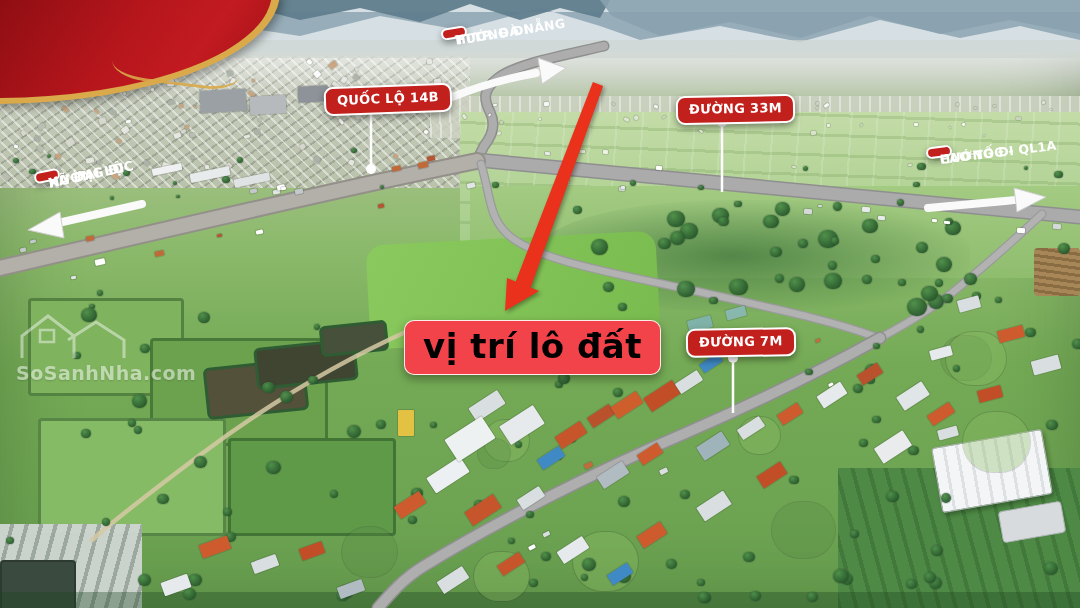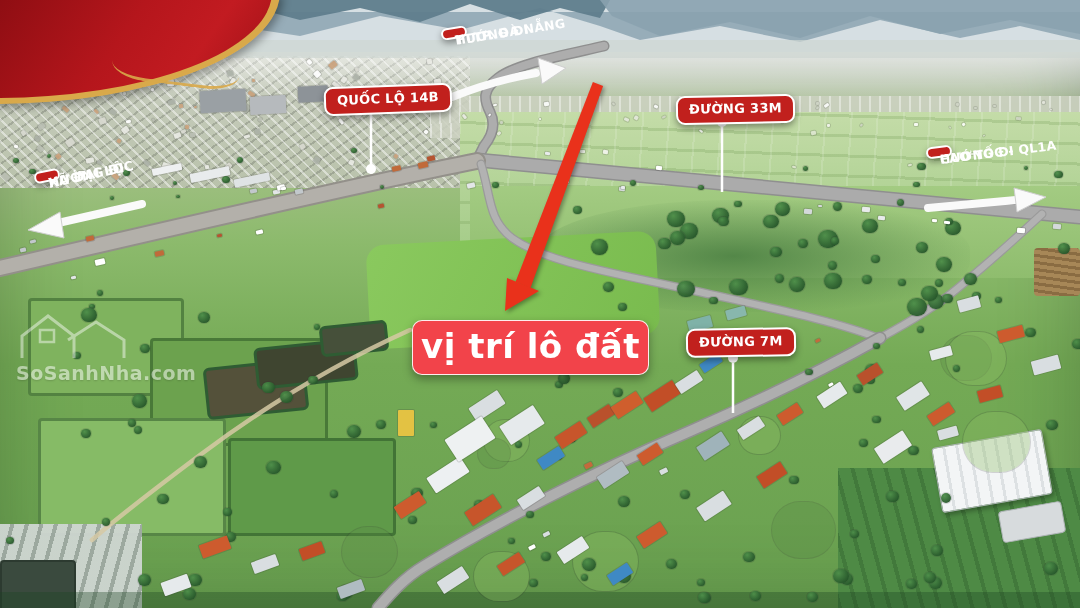--- a/index.html
+++ b/index.html
@@ -53,23 +53,23 @@
   .net{left:0;top:560px;width:72px;height:48px;background:#3a4a3e;border:2px solid #2c3a30;}
   .tilled{left:1034px;top:248px;width:46px;height:48px;
     background:repeating-linear-gradient(8deg,#a78757 0 4px,#8a6c42 4px 7px);}
   .bottomstrip{left:0;top:592px;width:1080px;height:16px;background:rgba(30,70,35,.35);border-radius:0;}
   svg{left:0;top:0;}
   
   .rlabel{background:var(--label_red,#c1201d);color:#fff;font-weight:bold;border:2px solid #fff;
     border-radius:9px;text-align:center;line-height:1.3;white-space:nowrap;z-index:10;
     box-shadow:0 3px 7px rgba(0,0,0,.4);padding:4px 11px;letter-spacing:.3px;}
   .rlabel span{position:static;display:block;}
-  .plotlabel{background:var(--plot_red,#f2434a);color:#ffffff;font-weight:bold;z-index:10;
-    border:1.5px solid rgba(255,255,255,.9);border-radius:10px;padding:5px 8px 8px;
-    font-size:34px;letter-spacing:.5px;white-space:nowrap;box-shadow:0 4px 10px rgba(0,0,0,.35);margin-left:8px;}
+  .plotlabel{background:var(--plot_red,#f2434a);color:#000000;font-weight:bold;z-index:10;
+    border:1.5px solid rgba(255,255,255,.9);border-radius:10px;padding:5px 18px 8px;
+    font-size:34px;letter-spacing:.5px;white-space:nowrap;box-shadow:0 4px 10px rgba(0,0,0,.35);}
   
   .ribbon-gold{left:-6px;top:-8px;width:286px;height:112px;background:var(--ribbon_gold,#d9a94a);
     border-bottom-right-radius:100% 100%;z-index:11;box-shadow:3px 4px 8px rgba(0,0,0,.35);}
   .ribbon-red{left:-6px;top:-8px;width:278px;height:106px;
     background:linear-gradient(125deg,#8c0d12 0%,#b5161c 45%,#c21b21 70%,#9c1016 100%);
     border-bottom-right-radius:100% 100%;z-index:12;}
   .ribbon-curl{left:112px;top:52px;width:128px;height:30px;border:none;
     border-bottom:3px solid var(--ribbon_gold,#d9a94a);border-radius:50%/90%;
     transform:rotate(7deg);z-index:13;opacity:.9;}
   .ribbon-text{left:16px;top:26px;z-index:14;color:#fff;font-family:"DejaVu Serif","Liberation Serif",serif;

